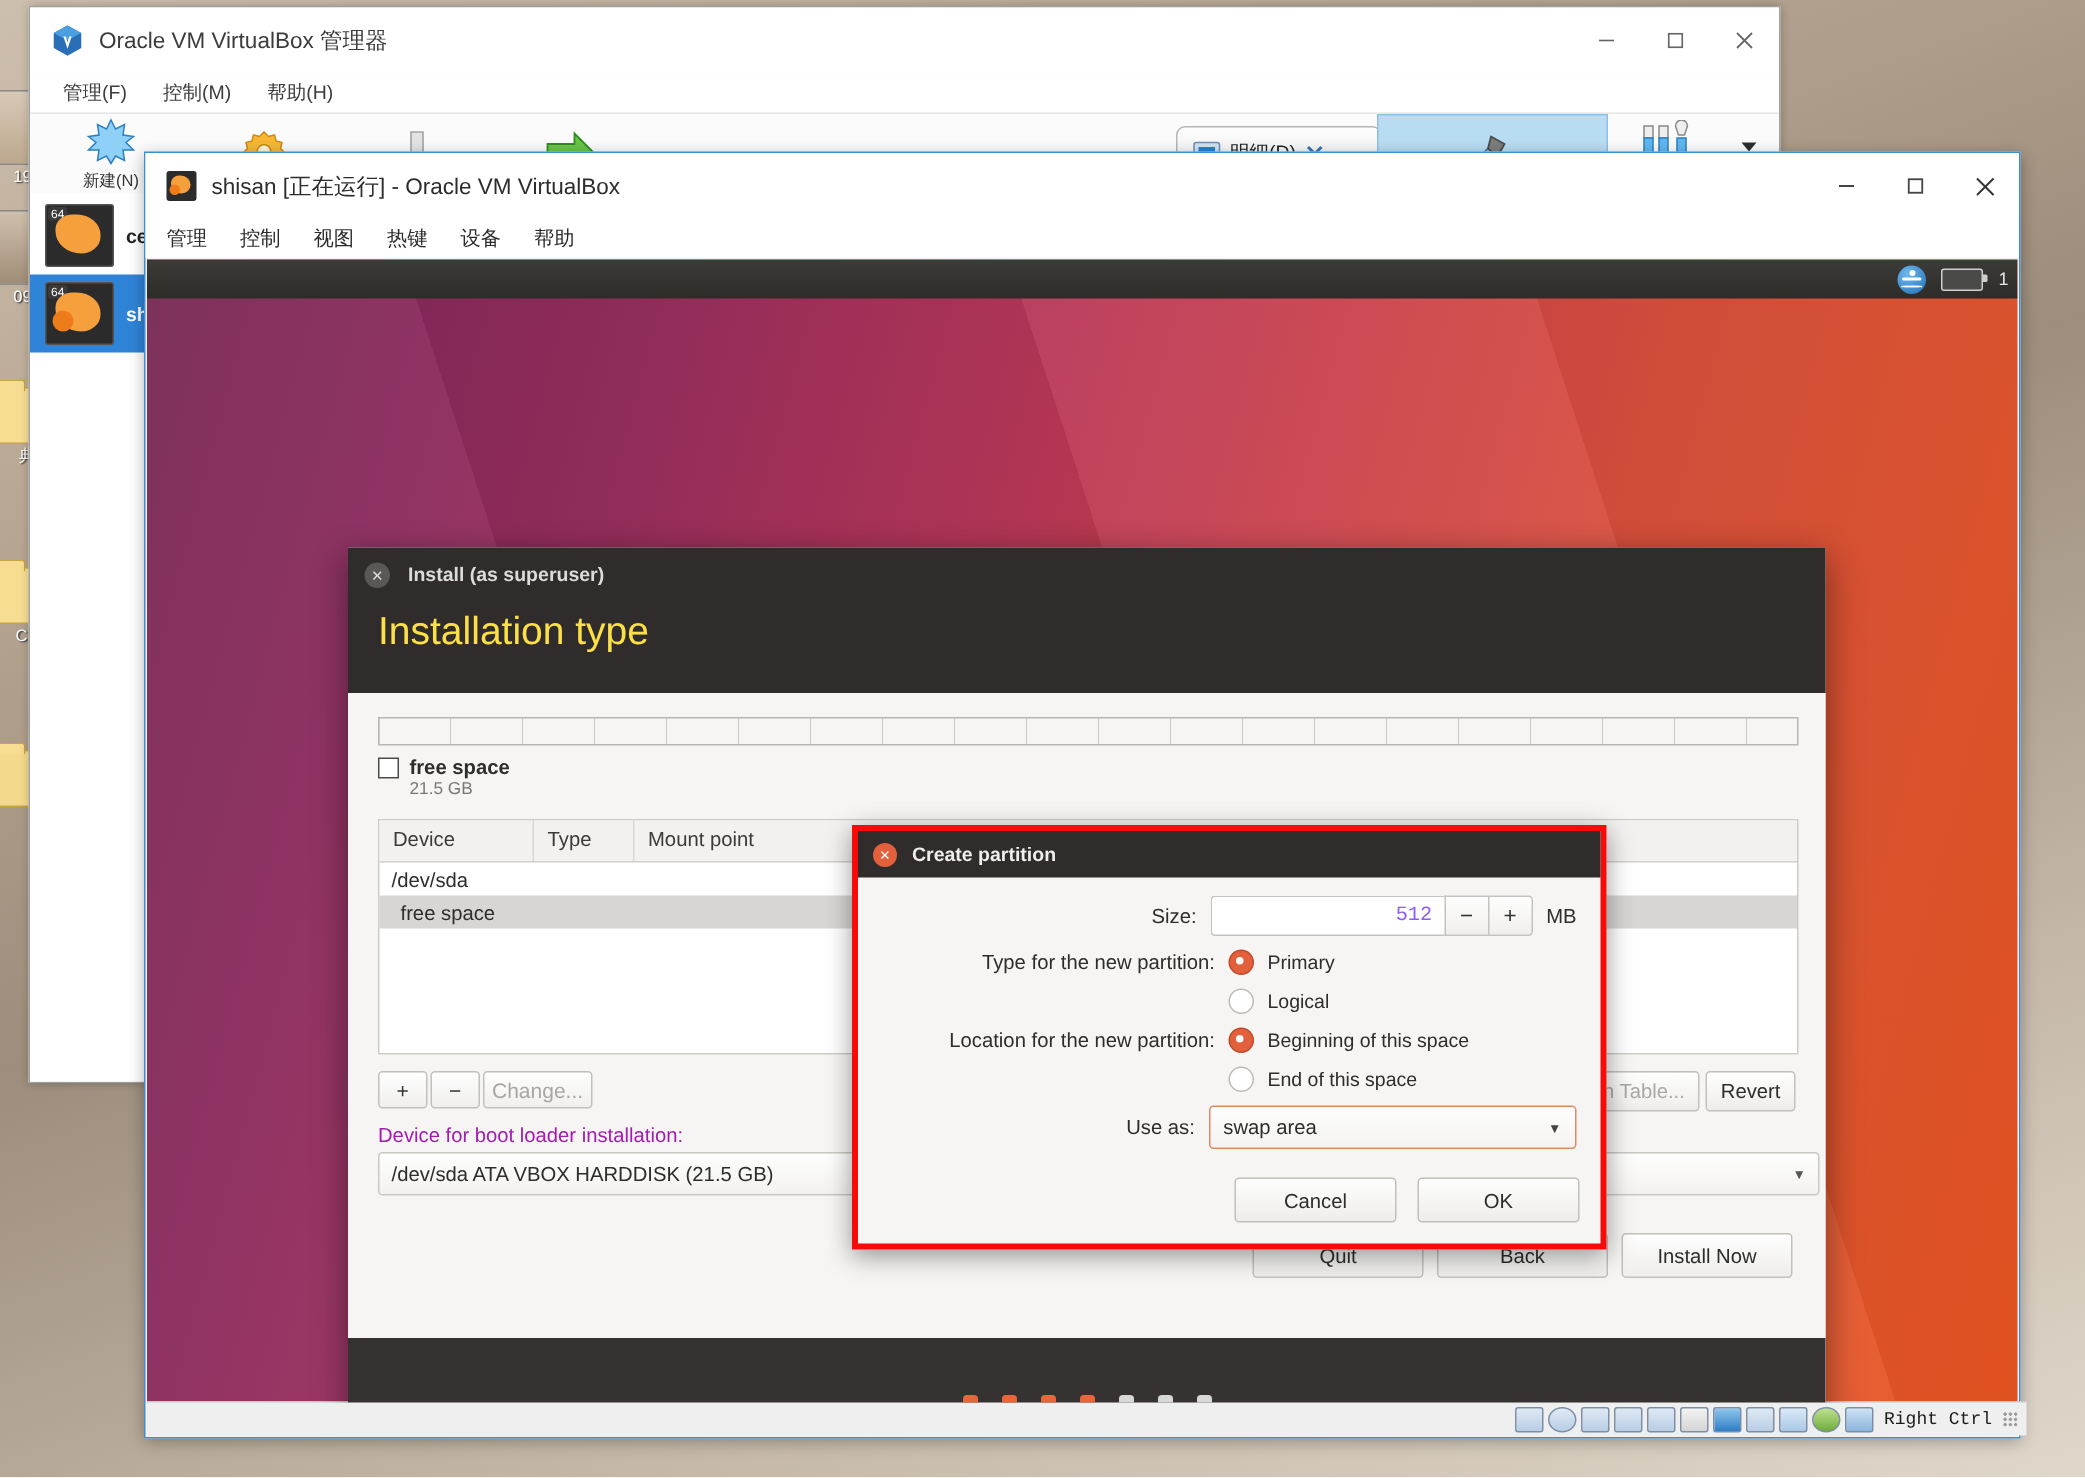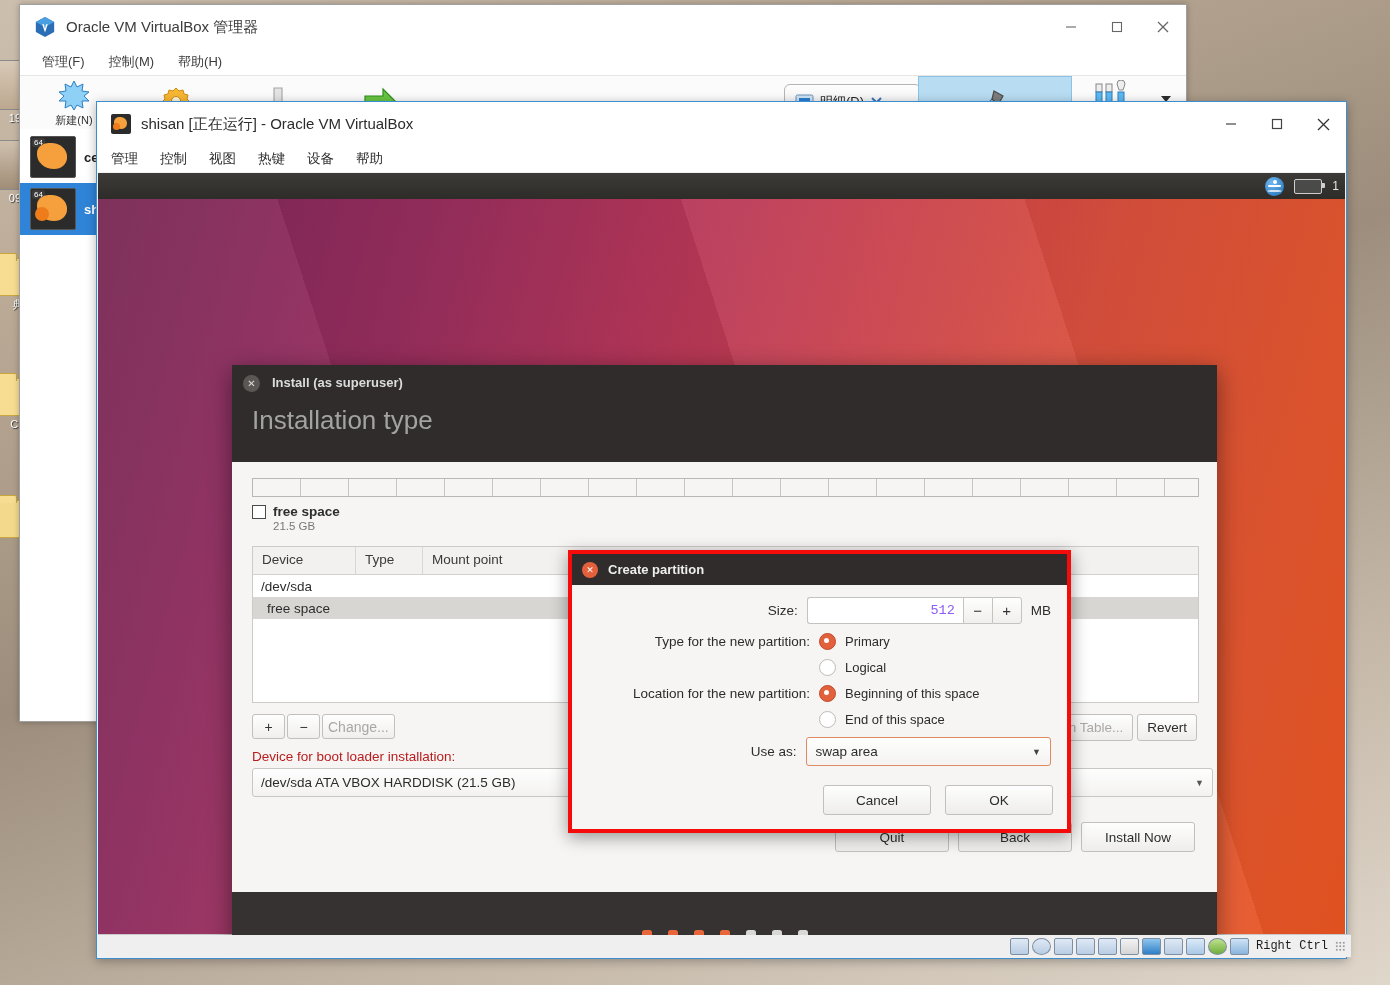--- a/index.html
+++ b/index.html
@@ -104,21 +104,21 @@
   .inst {
     position:absolute; left:134px; top:192px; width:985px; height:620px;
     background:#f6f5f4; box-shadow:0 6px 22px rgba(0,0,0,.45); z-index:6;
   }
   .inst-head { height:97px; background:#2f2c2b; position:relative; }
   .inst-close {
     position:absolute; left:11px; top:10px; width:17px; height:17px; border-radius:50%;
     background:#5a5754; color:#ddd; font-size:10px; display:flex; align-items:center; justify-content:center;
   }
   .inst-title-sm { position:absolute; left:40px; top:10px; font-size:13px; color:#dcdcdc; font-weight:bold;}
-  .inst-h1 { position:absolute; left:20px; top:40px; font-size:26px; color:#a3a3a3; font-weight:300;}
+  .inst-h1 { position:absolute; left:20px; top:40px; font-size:26px; color:#fde047; font-weight:300;}
   .inst-body { position:absolute; left:0; top:97px; right:0; bottom:0; background:#f6f5f4; }
 
   .diskbar {
     position:absolute; left:20px; top:16px; width:945px; height:17px;
     background:linear-gradient(#fdfdfd,#d9d7d5); border:1px solid #b9b7b4;
     background-image: repeating-linear-gradient(to right, transparent 0 47px, #c8c6c3 47px 48px);
   }
   .legend { position:absolute; left:20px; top:42px; }
   .legend-row { display:flex; align-items:center; gap:7px; }
   .legend-box { width:12px; height:12px; border:1.5px solid #4a4a4a; background:#fff; }
@@ -136,21 +136,21 @@
     min-width:21px; height:23px; border:1px solid #c2c0bd; background:linear-gradient(#fefefe,#f0efed);
     border-radius:3px; font-size:14px; display:flex; align-items:center; justify-content:center; color:#333; padding:0 5px;
   }
   .sqbtn.dis { color:#a9a7a4; }
   .rbtns { position:absolute; right:20px; top:252px; display:flex; gap:4px;}
   .gbtn {
     height:25px; border:1px solid #c2c0bd; background:linear-gradient(#fefefe,#eeedeb);
     border-radius:3px; font-size:13.5px; display:flex; align-items:center; justify-content:center; color:#2d2d2d; padding:0 9px;
   }
   .gbtn.dis { color:#aaa8a5; }
-  .bootlbl { position:absolute; left:20px; top:287px; font-size:13.5px; color:#b91c1c;text-align:right; }
+  .bootlbl { position:absolute; left:20px; top:287px; font-size:13.5px; color:#a21caf;text-align:right; }
   .bootsel {
     position:absolute; left:20px; top:306px; width:943px; height:27px;
     border:1px solid #c9c7c4; background:linear-gradient(#fefefe,#f3f2f0); border-radius:3px;
     display:flex; align-items:center; padding:0 8px; font-size:13.5px; color:#2d2d2d;
   }
   .bootsel .caret { margin-left:auto; font-size:9px; color:#555; }
   .navbtns { position:absolute; right:22px; top:360px; display:flex; gap:9px; }
   .navbtn {
     height:28px; min-width:88px; border:1px solid #c2c0bd; background:linear-gradient(#fefefe,#eeedeb);
     border-radius:3px; font-size:13.5px; display:flex; align-items:center; justify-content:center; color:#2d2d2d; padding:0 12px;

